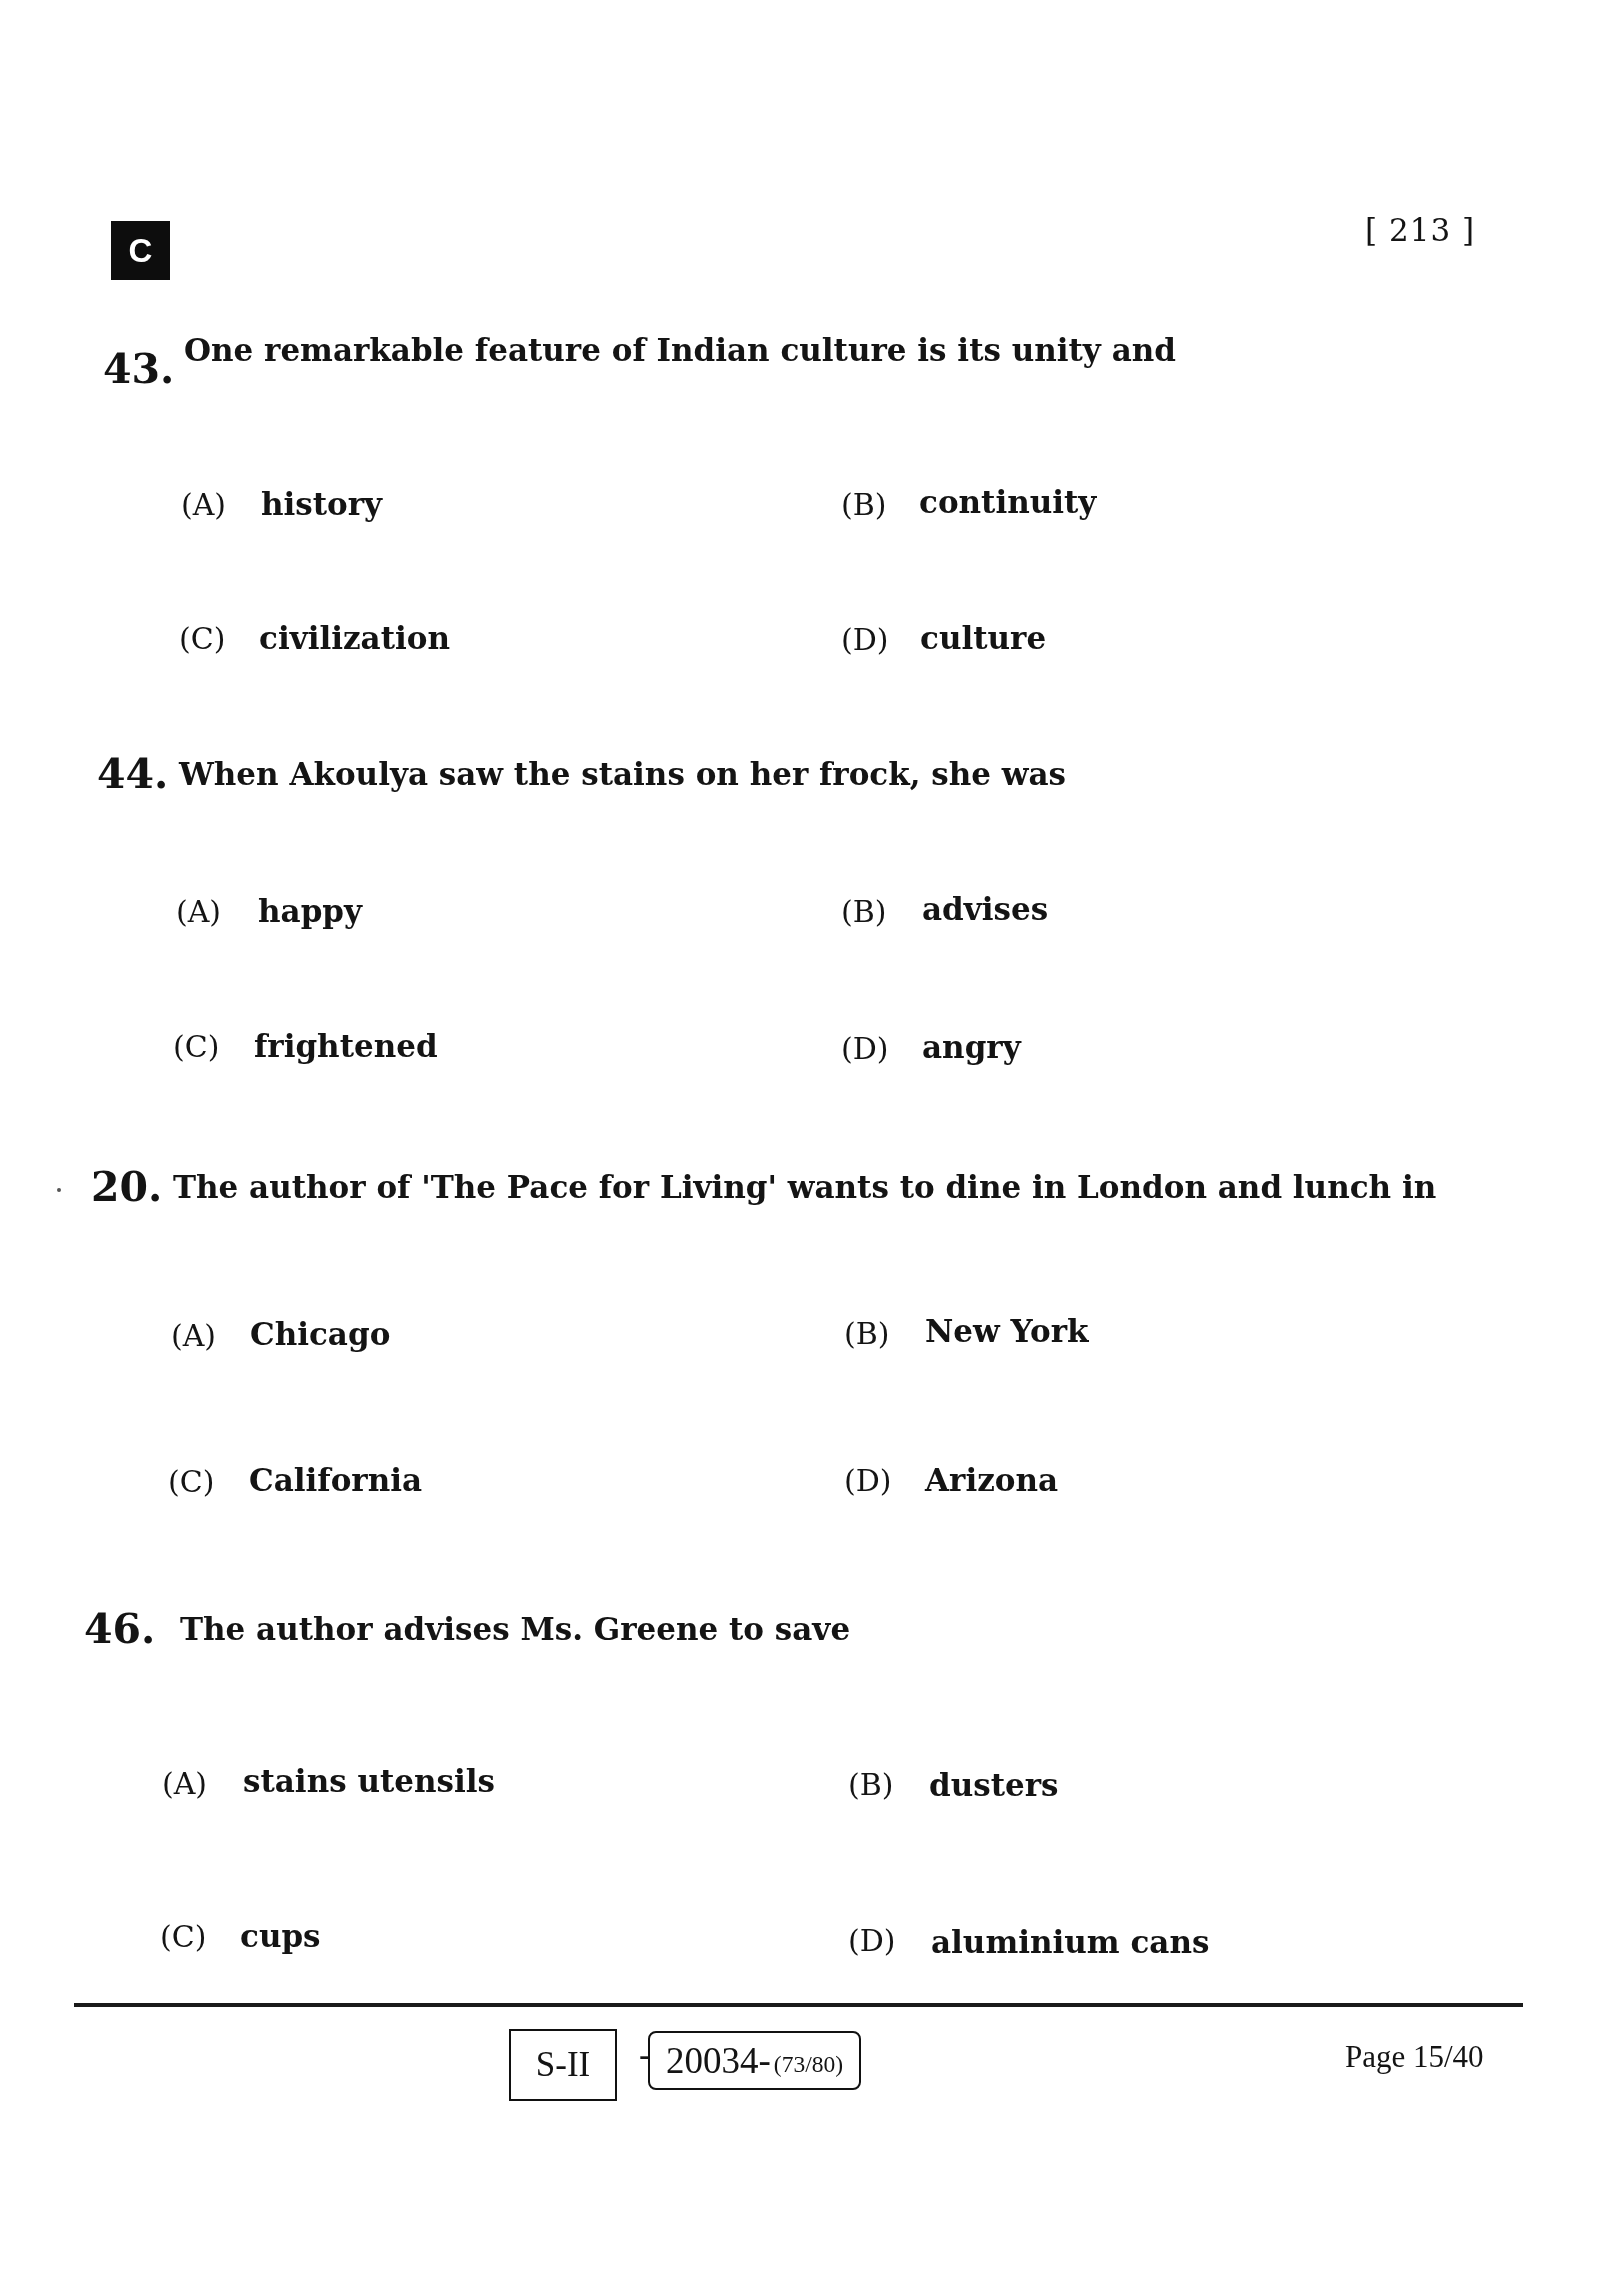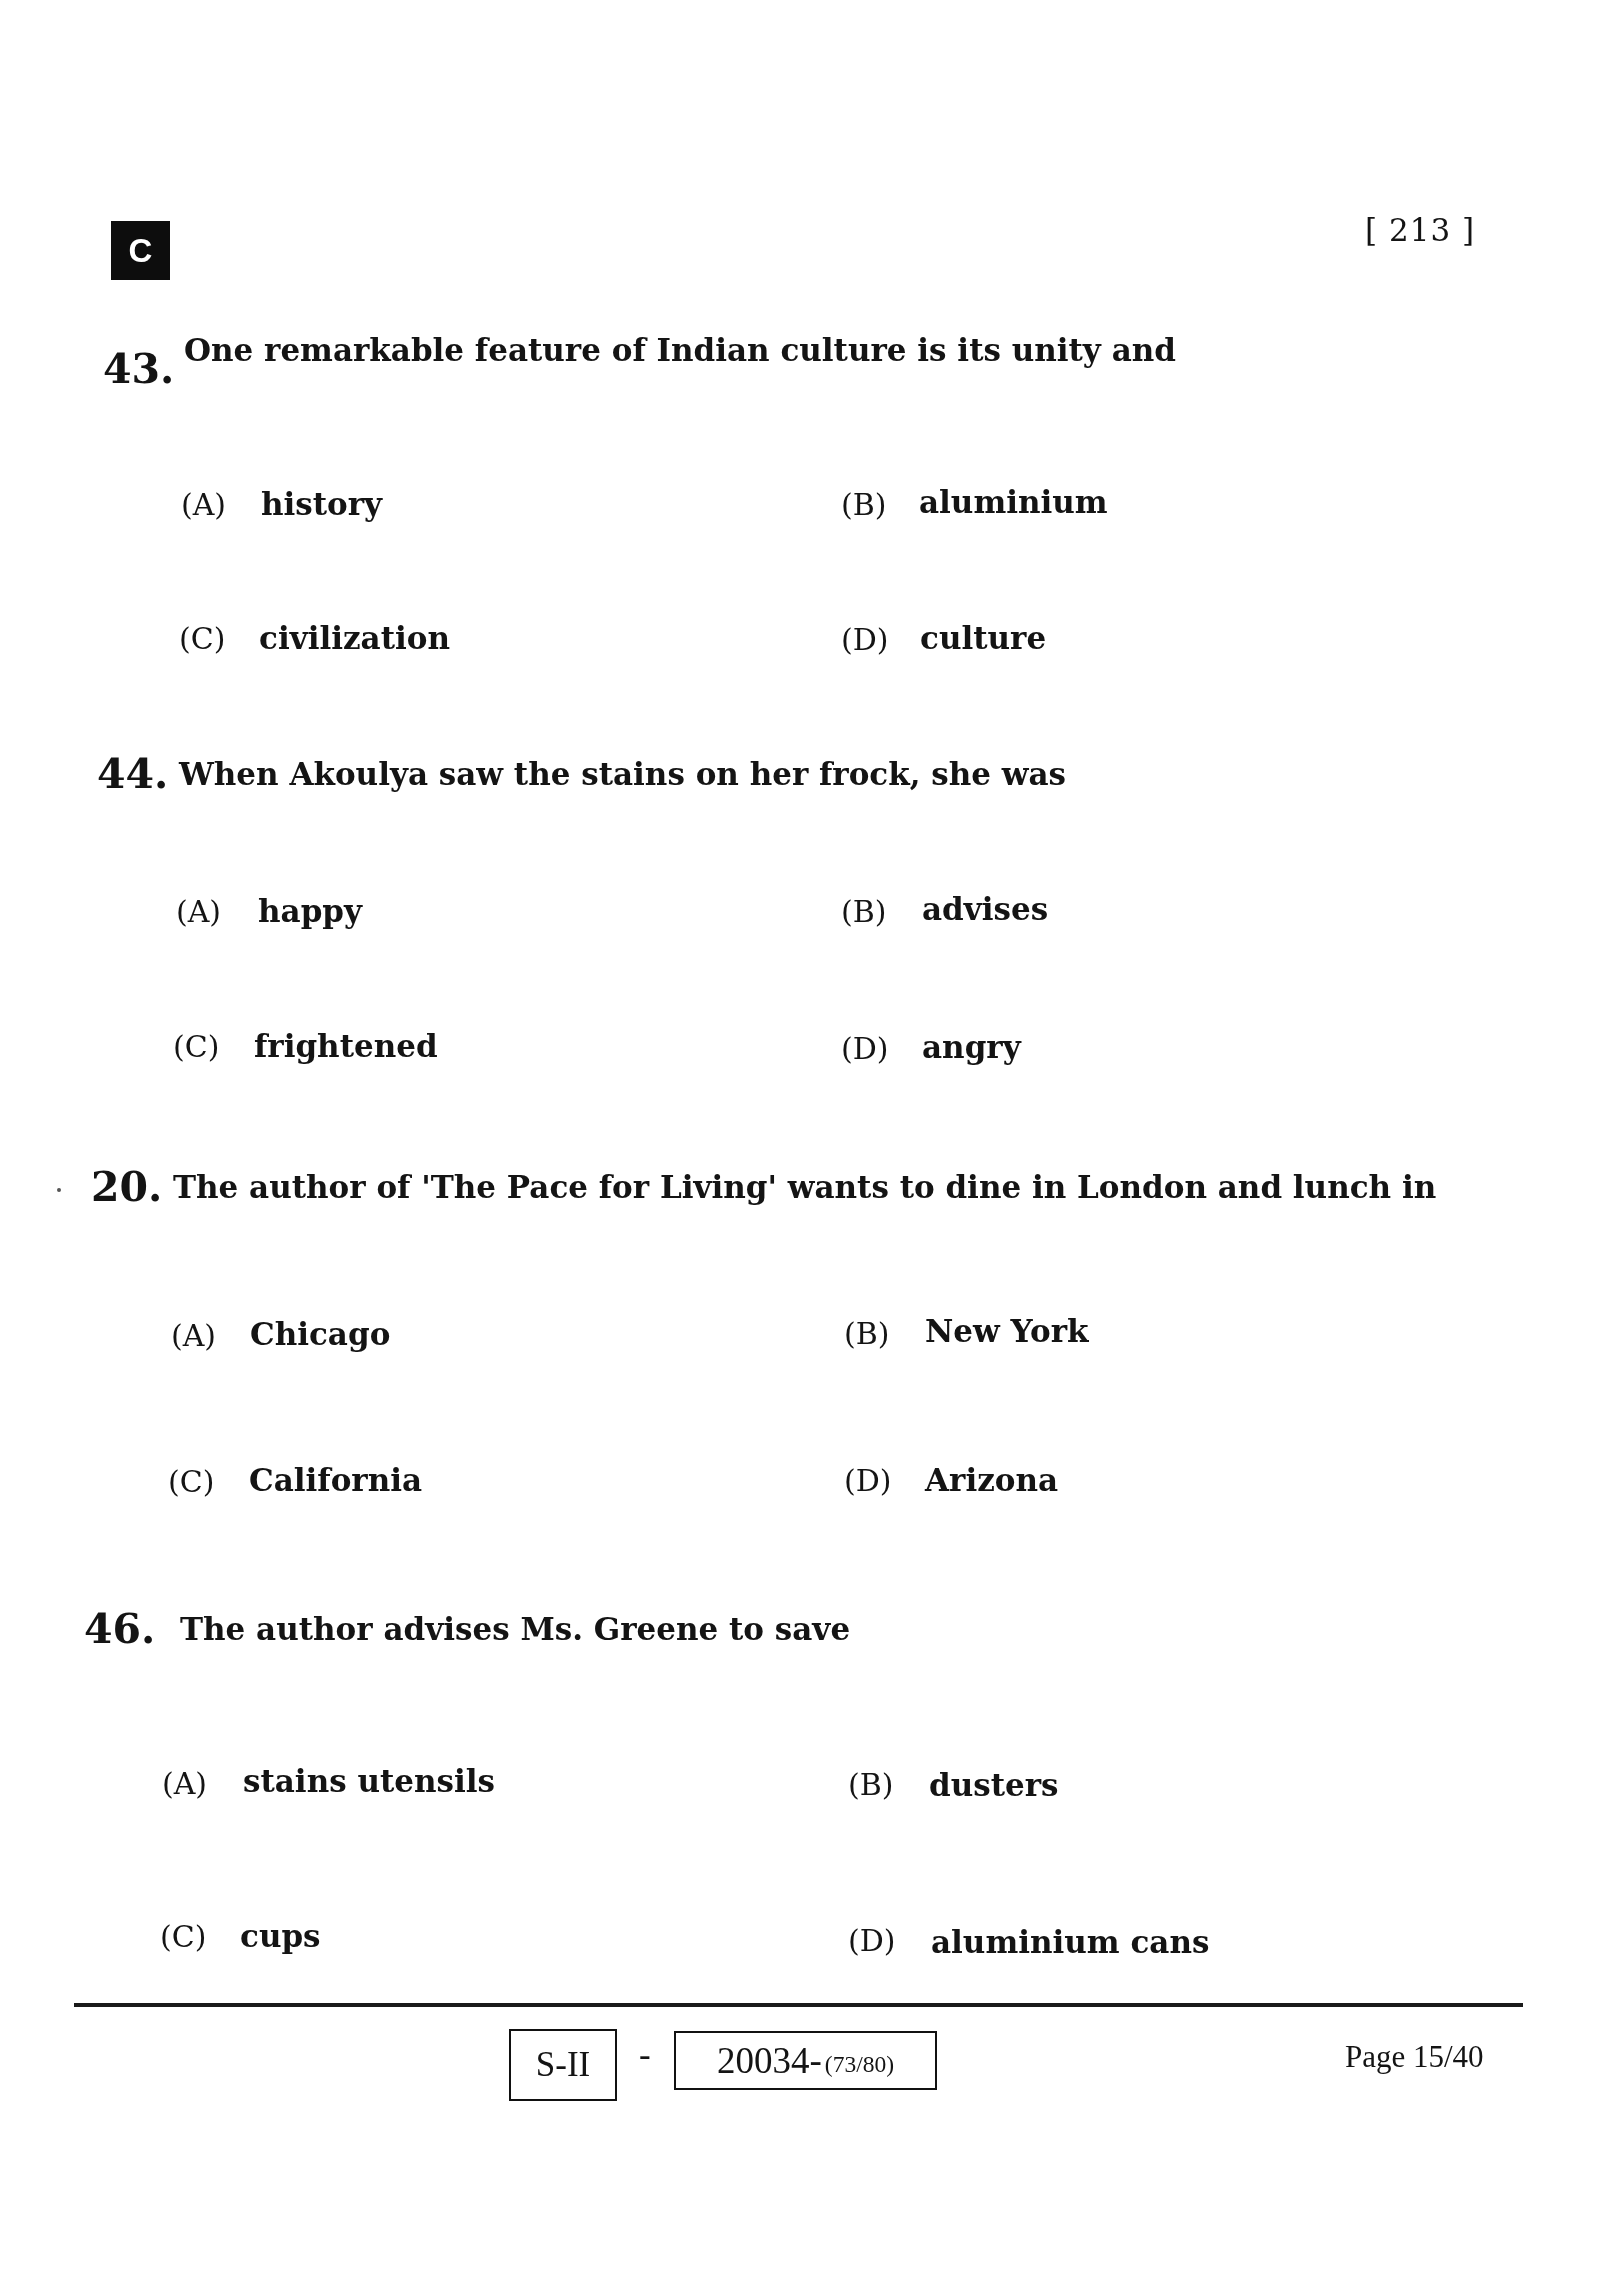--- a/index.html
+++ b/index.html
@@ -24,39 +24,39 @@
   .footer-line {
     left: 74px; top: 2003px; width: 1449px; height: 3.9px; background: #1a1a1a;
   }
   .box {
     border: 2.9px solid #111; box-sizing: border-box;
     display: flex; align-items: center; justify-content: center;
     font-family: "Liberation Serif", serif;
   }
   .series-box { left: 509px; top: 2029px; width: 108px; height: 72px; font-size: 35px; }
   .dash { left: 639px; top: 2035px; font-size: 35px; font-family: "Liberation Serif", serif; }
-  .code-box { left: 674px; top: 2031px; width: 263px; height: 59px; font-size: 37px; }
+  .code-box { left: 648px; top: 2031px; width: 213px; height: 59px; font-size: 37px; border-radius: 8px; }
   .code-box .sub { font-size: 23.5px; font-weight: normal; margin-left: 3px; margin-top: 7.8px; }
   .page-no { left: 1345px; top: 2039px; font-size: 31px; font-family: "Liberation Serif", serif; }
   .speck { width: 3.9px; height: 3.9px; background: #555; border-radius: 50%; }
 </style>
 </head>
 <body>
 
 <div class="abs set-badge">C</div>
 <div class="abs code-ref">[ 213 ]</div>
 
 <div class="abs q-row" style="left:103px; top:369px;">
   <span class="q-num">43.</span>
 </div>
 <div class="abs q-row q-text" style="left:184px; top:350px;">One remarkable feature of Indian culture is its unity and</div>
 <div class="abs opt-row opt-label" style="left:181px; top:504px;">(A)</div>
 <div class="abs opt-row opt-text" style="left:261px; top:504px;">history</div>
 <div class="abs opt-row opt-label" style="left:841px; top:504px;">(B)</div>
-<div class="abs opt-row opt-text" style="left:919px; top:502px;">aluminium</div>
+<div class="abs opt-row opt-text" style="left:919px; top:502px;">continuity</div>
 <div class="abs opt-row opt-label" style="left:179px; top:638px;">(C)</div>
 <div class="abs opt-row opt-text" style="left:259px; top:638px;">civilization</div>
 <div class="abs opt-row opt-label" style="left:841px; top:639px;">(D)</div>
 <div class="abs opt-row opt-text" style="left:920px; top:638px;">culture</div>
 
 <div class="abs q-row q-num" style="left:97px; top:774px;">44.</div>
 <div class="abs q-row q-text" style="left:179px; top:774px;">When Akoulya saw the stains on her frock, she was</div>
 <div class="abs opt-row opt-label" style="left:176px; top:911px;">(A)</div>
 <div class="abs opt-row opt-text" style="left:258px; top:911px;">happy</div>
 <div class="abs opt-row opt-label" style="left:841px; top:911px;">(B)</div>

